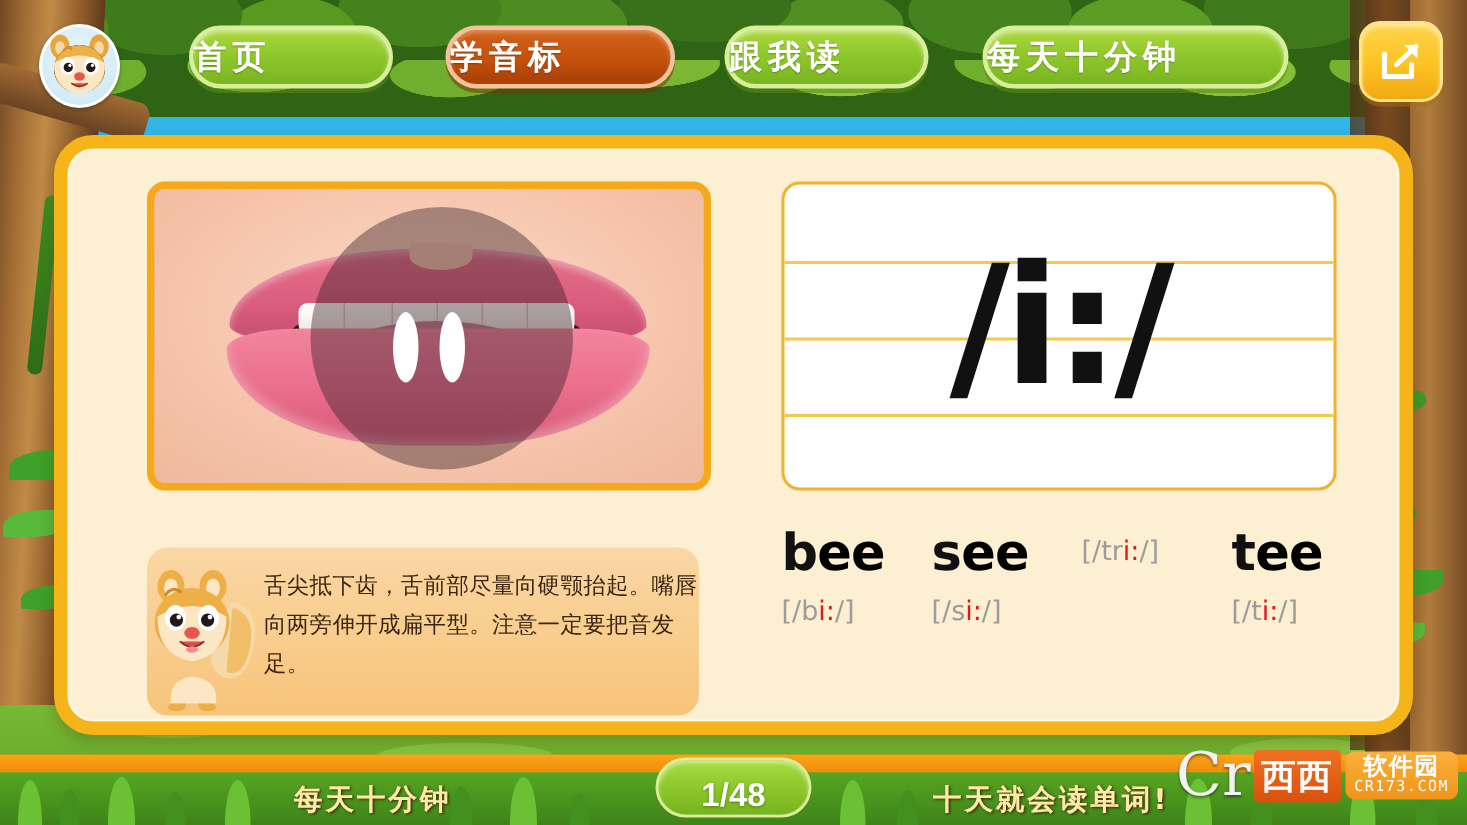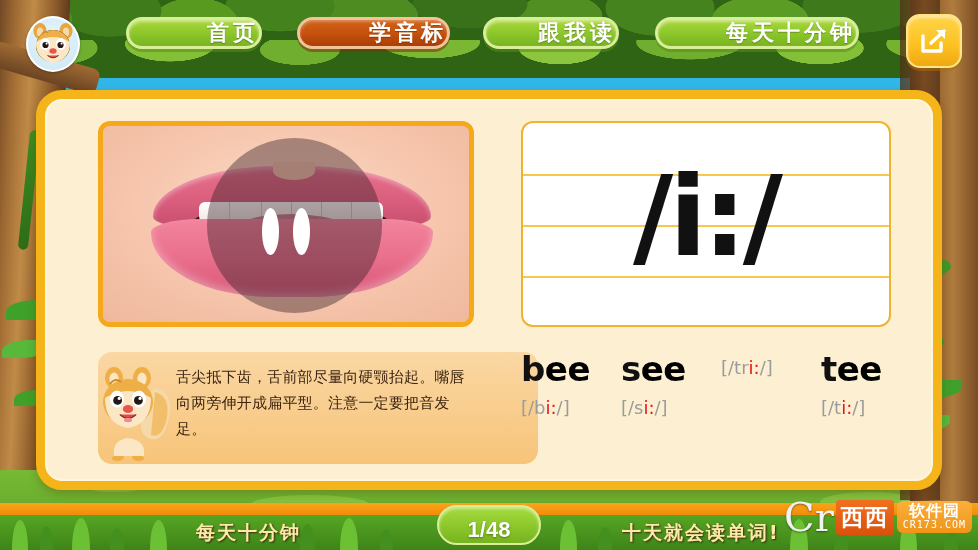--- a/index.html
+++ b/index.html
@@ -108,23 +108,23 @@
   }
   .avatar {
     position:absolute; left:26px; top:16px; width:54px; height:56px;
     border-radius:50%;
     background:radial-gradient(circle at 50% 40%, #E8F6FC 0%, #CBE7F4 100%);
     border:2px solid #ffffff;
     box-shadow:0 1px 3px rgba(0,0,0,.3);
     display:flex; align-items:center; justify-content:center; overflow:hidden;
   }
   .navbtn {
-    position:absolute; top:17px; height:32px;
+    position:absolute; top:17px; height:42px;
     border-radius:23px;
-    display:flex; align-items:center; justify-content:flex-end;
+    display:flex; align-items:center; justify-content:flex-start;
     font-size:22px; letter-spacing:4px; color:#FFFFFF;
     font-weight:bold;
     text-shadow:0 1px 1px rgba(0,0,0,.28);
     cursor:pointer; user-select:none;
   }
   .navbtn.green {
     background:linear-gradient(#A9D83A 0%, #8CC62B 52%, #79B421 100%);
     border:3px solid #D9EE9A;
     box-shadow:0 3px 0 rgba(90,140,20,.55), inset 0 2px 3px rgba(255,255,255,.45);
   }
@@ -209,21 +209,21 @@
   }
   .white-oval {
     position:absolute; width:17px; height:47px; background:#FFFFFF;
     border-radius:50%;
   }
   #oval-a { left:159px; top:82px; }
   #oval-b { left:190px; top:82px; }
 
   
   #tipbox {
-    position:absolute; left:53px; top:253px; width:440px; height:112px;
+    position:absolute; left:53px; top:266px; width:368px; height:112px;
     background:linear-gradient(#FAD7A4 0%, #F7C479 100%);
     border-radius:14px;
   }
   #tipmascot {
     position:absolute; left:-4px; top:6px; width:78px; height:104px;
   }
   #tiptext {
     position:absolute; left:78px; top:12px; width:290px;
     font-size:15px; line-height:26px; color:#3B2410;
     font-family:"DejaVu Sans","Liberation Sans",sans-serif;

